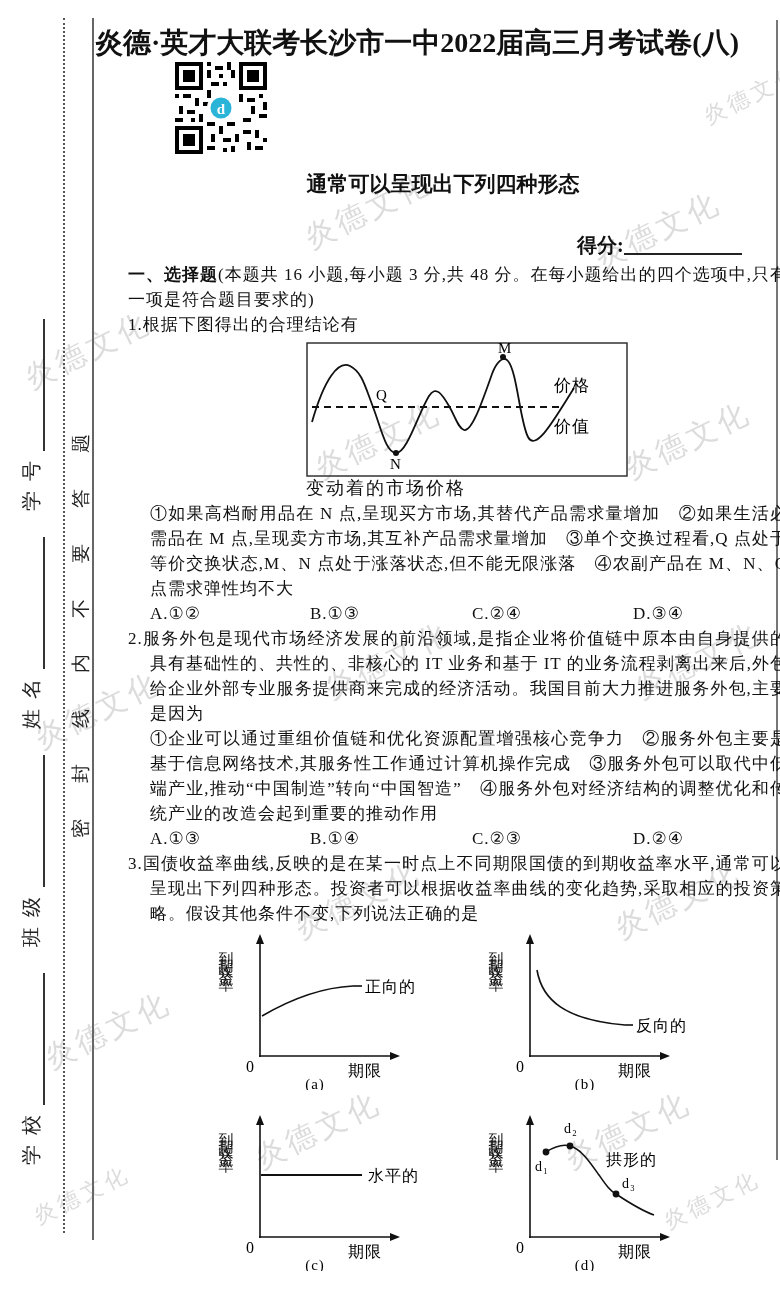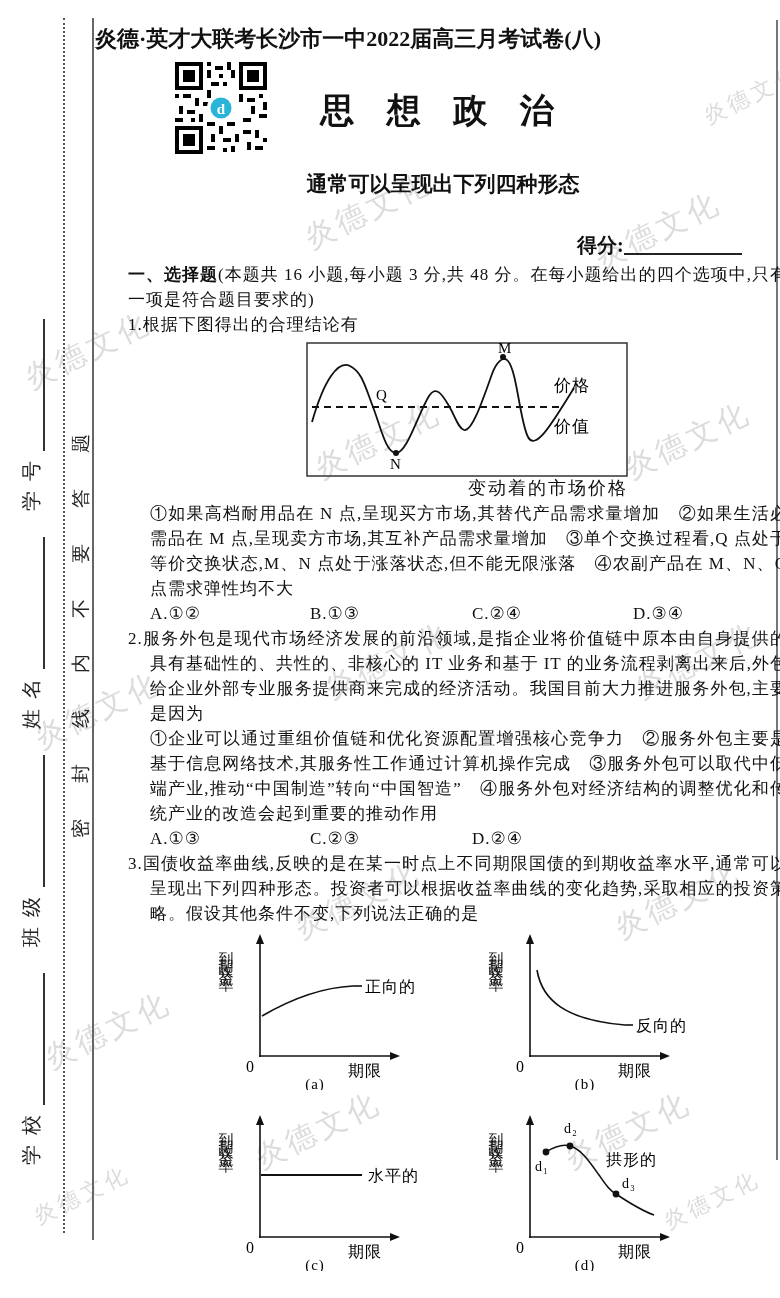--- a/index.html
+++ b/index.html
@@ -14,21 +14,21 @@
   .vline-solid{position:absolute;left:92px;top:18px;height:1222px;border-left:2px solid #666;z-index:2;}
   .vline-right{position:absolute;left:776px;top:20px;height:1140px;border-left:2px solid #777;z-index:2;}
   .rotated{position:absolute;transform-origin:0 0;transform:rotate(-90deg);z-index:3;white-space:nowrap;}
   .fields{left:12px;top:1165px;width:1035px;height:38px;display:flex;align-items:center;
           font-size:20px;color:#222;}
   .fields .fitem{display:flex;align-items:flex-end;margin-right:26px;}
   .fields .flabel{letter-spacing:10px;}
   .fields .fline{display:inline-block;width:132px;border-bottom:2px solid #333;height:22px;}
   .sealtext{left:68px;top:838px;width:475px;height:24px;font-size:19px;letter-spacing:36px;color:#222;}
   
-  .hdr-title{position:absolute;left:95px;top:24px;width:685px;font-size:22px;font-weight:bold;
+  .hdr-title{position:absolute;left:95px;top:24px;width:685px;font-size:28px;font-weight:bold;
              white-space:nowrap;letter-spacing:0px;z-index:4;}
   .qr{position:absolute;left:175px;top:62px;z-index:4;}
   .subject{position:absolute;left:113px;top:88px;width:660px;text-align:center;font-size:34px;
            font-weight:bold;letter-spacing:12px;z-index:4;}
   .byline{position:absolute;left:113px;top:170px;width:660px;text-align:center;font-size:21px;
           font-weight:bold;z-index:4;}
   .meta{position:absolute;left:113px;top:204px;width:660px;text-align:center;font-size:17px;z-index:4;}
   .score{position:absolute;left:577px;top:232px;z-index:4;font-size:20px;font-weight:bold;}
   .score .sline{display:inline-block;width:118px;border-bottom:2px solid #222;height:20px;vertical-align:-3px;}
   
@@ -39,21 +39,21 @@
   .ind{padding-left:22px;}
   .opts{padding-left:22px;display:flex;}
   .opts span{display:inline-block;}
   .opts span:nth-child(1){width:160px;}
   .opts span:nth-child(2){width:162px;}
   .opts span:nth-child(3){width:161px;}
   b{font-weight:bold;}
   
   .fig1{margin:5px 0 2px 178px;width:322px;}
   .fig1 svg{display:block;}
-  .fig1 .cap{text-align:right;font-size:18px;line-height:21px;letter-spacing:2px;margin-top:1px;}
+  .fig1 .cap{text-align:left;font-size:18px;line-height:21px;letter-spacing:2px;margin-top:1px;}
   
   .cgrid{display:grid;grid-template-columns:230px 230px;gap:19px 40px;margin:2px 0 0 82px;}
   .cell{position:relative;width:230px;height:162px;}
   .ylab{position:absolute;left:8px;top:12px;writing-mode:vertical-rl;text-orientation:upright;
         font-size:15px;letter-spacing:6px;line-height:1;color:#111;}
   
   .footer{position:absolute;left:113px;top:1247px;width:660px;text-align:center;font-size:18px;z-index:4;}
   svg text{font-family:"Liberation Serif","DejaVu Serif",serif;}
 </style>
 </head>
@@ -162,21 +162,20 @@
         <rect x="48" y="86" width="4" height="4"></rect>
           <rect x="80" y="84" width="8" height="4"></rect>
           <rect x="56" y="84" width="4" height="6"></rect>
       </g>
       <circle cx="46" cy="46" r="14" fill="#fff"></circle>
       <circle cx="46" cy="46" r="10.5" fill="#2ab5d8"></circle>
       <text x="46" y="52" text-anchor="middle" font-size="15" font-weight="bold" fill="#fff" font-family="Liberation Sans, sans-serif">d</text>
     </svg>
   </div>
 
-  <div class="subject">思 想 政 治</div>
   <div class="byline">通常可以呈现出下列四种形态</div>
   <div class="score">
     <span>得分:</span><span class="sline"></span>
   </div>
 
   <div class="main">
 
     <p class="sec"><b>一、选择题</b><span>(本题共 16 小题,每小题 3 分,共 48 分。在每小题给出的四个选项中,只有一项是符合题目要求的)</span></p>
 
     <p class="hang"><span>1.</span><span>根据下图得出的合理结论有</span></p>
@@ -212,20 +211,21 @@
       <span>A.①②</span>
       <span>B.①③</span>
       <span>C.②④</span>
       <span>D.③④</span>
     </div>
 
     <p class="hang"><span>2.</span><span>服务外包是现代市场经济发展的前沿领域,是指企业将价值链中原本由自身提供的具有基础性的、共性的、非核心的 IT 业务和基于 IT 的业务流程剥离出来后,外包给企业外部专业服务提供商来完成的经济活动。我国目前大力推进服务外包,主要是因为</span></p>
     <p class="ind">①企业可以通过重组价值链和优化资源配置增强核心竞争力　②服务外包主要是基于信息网络技术,其服务性工作通过计算机操作完成　③服务外包可以取代中低端产业,推动“中国制造”转向“中国智造”　④服务外包对经济结构的调整优化和传统产业的改造会起到重要的推动作用</p>
     <div class="opts">
       <span>A.①③</span>
+      <span>B.①④</span>
       <span>C.②③</span>
       <span>D.②④</span>
     </div>
 
     <p class="hang"><span>3.</span><span>国债收益率曲线,反映的是在某一时点上不同期限国债的到期收益率水平,通常可以呈现出下列四种形态。投资者可以根据收益率曲线的变化趋势,采取相应的投资策略。假设其他条件不变,下列说法正确的是</span></p>
 
     <div class="cgrid">
 
       <div class="cell">
         <div class="ylab">到期收益率</div>

